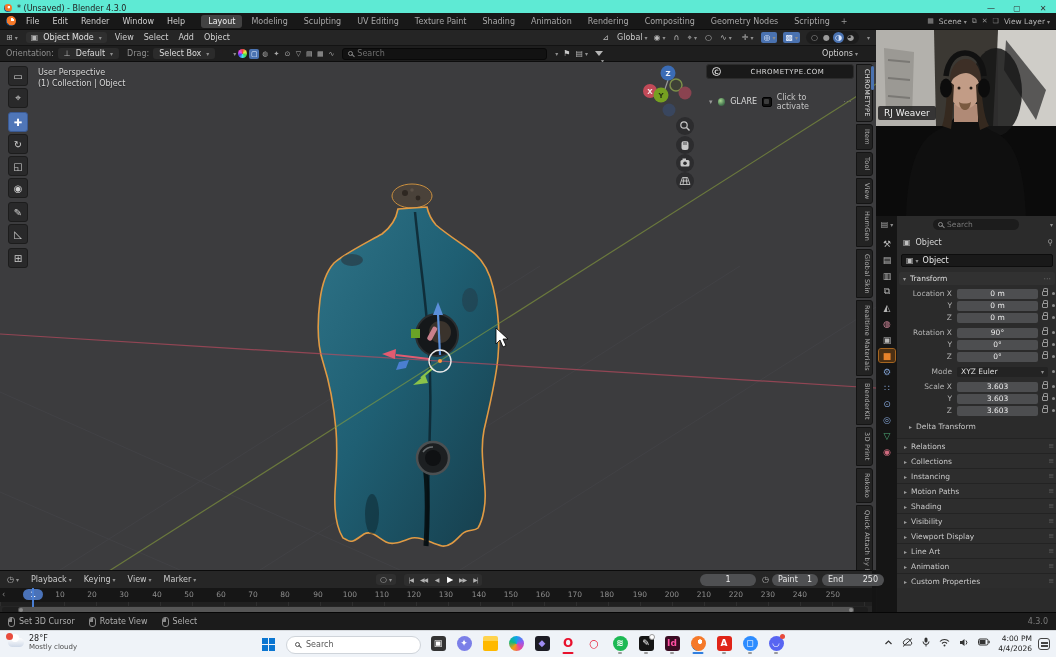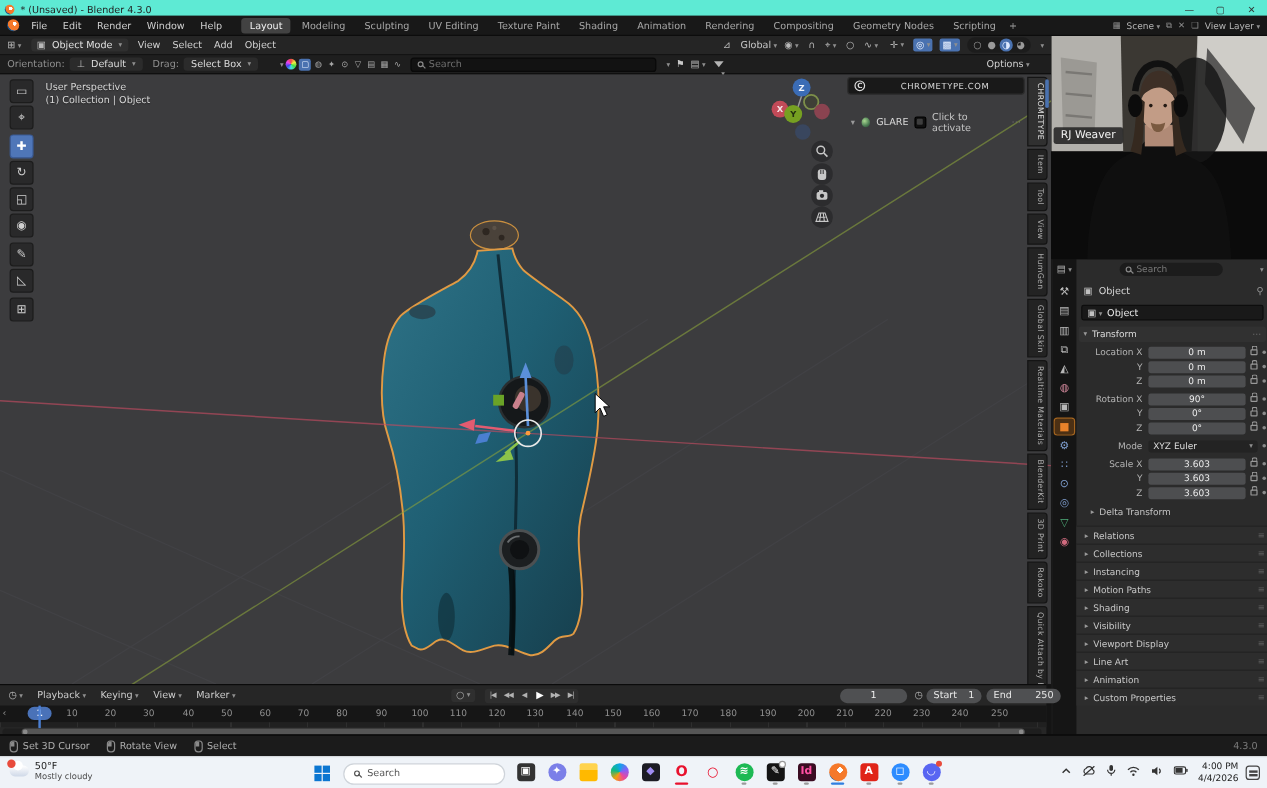--- a/index.html
+++ b/index.html
@@ -614,21 +614,21 @@
           <span class="tbtn" data-name="prev-keyframe-button">◀◀</span>
           <span class="tbtn" data-name="play-reverse-button">◀</span>
           <span class="tbtn active" data-name="play-button">▶</span>
           <span class="tbtn" data-name="next-keyframe-button">▶▶</span>
           <span class="tbtn" data-name="jump-end-button">▶|</span>
         </span>
     </div>
     <div class="framefield" data-name="current-frame-field">1</div>
     <span class="tl-clock" data-name="clock-icon">◷</span>
     <div class="chip" style="left:772px;width:46px" data-name="frame-start-field">
-      <span>Start</span>
+      <span>Paint</span>
         <span>1</span>
     </div>
     <div class="chip" style="left:822px;width:62px" data-name="frame-end-field">
       <span>End</span>
         <span>250</span>
     </div>
     <div class="ruler" data-name="timeline-ruler">
         <span class="tick active" data-name="frame-tick" style="left: 23px;">1</span>
         <span class="tick" data-name="frame-tick" style="left: 50px;">10</span>
         <span class="tick" data-name="frame-tick" style="left: 82px;">20</span>
@@ -679,21 +679,21 @@
         <span>Select</span>
       </span>
       </span>
     <span class="sb-version" data-name="blender-version-label">4.3.0</span>
   </div>
 
   <div class="abs taskbar" data-name="windows-taskbar">
     <div class="weather" data-name="weather-widget">
       <span class="cloud" data-name="weather-cloud-icon"></span>
       <span>
-        <div class="wtemp" data-name="weather-temp">50°F</div>
+        <div class="wtemp" data-name="weather-temp">28°F</div>
         <div class="wdesc" data-name="weather-desc">Mostly cloudy</div>
       </span>
     </div>
     <div class="start" data-name="start-button">
         <span></span>
         <span></span>
         <span></span>
         <span></span>
       </div>
     <div class="tk-search" data-name="taskbar-search-input">

